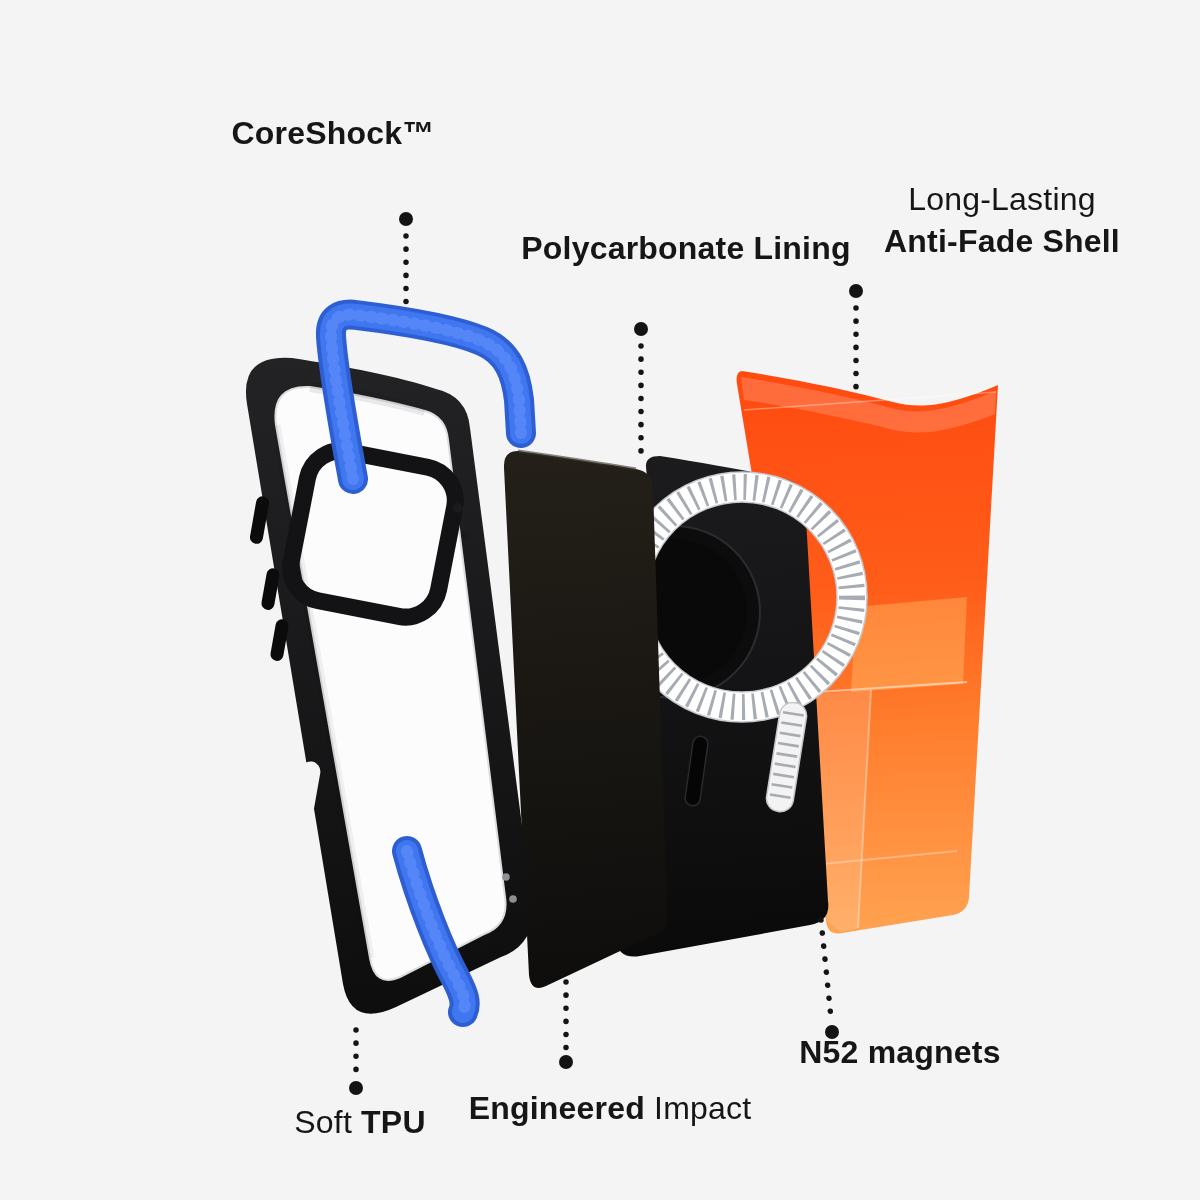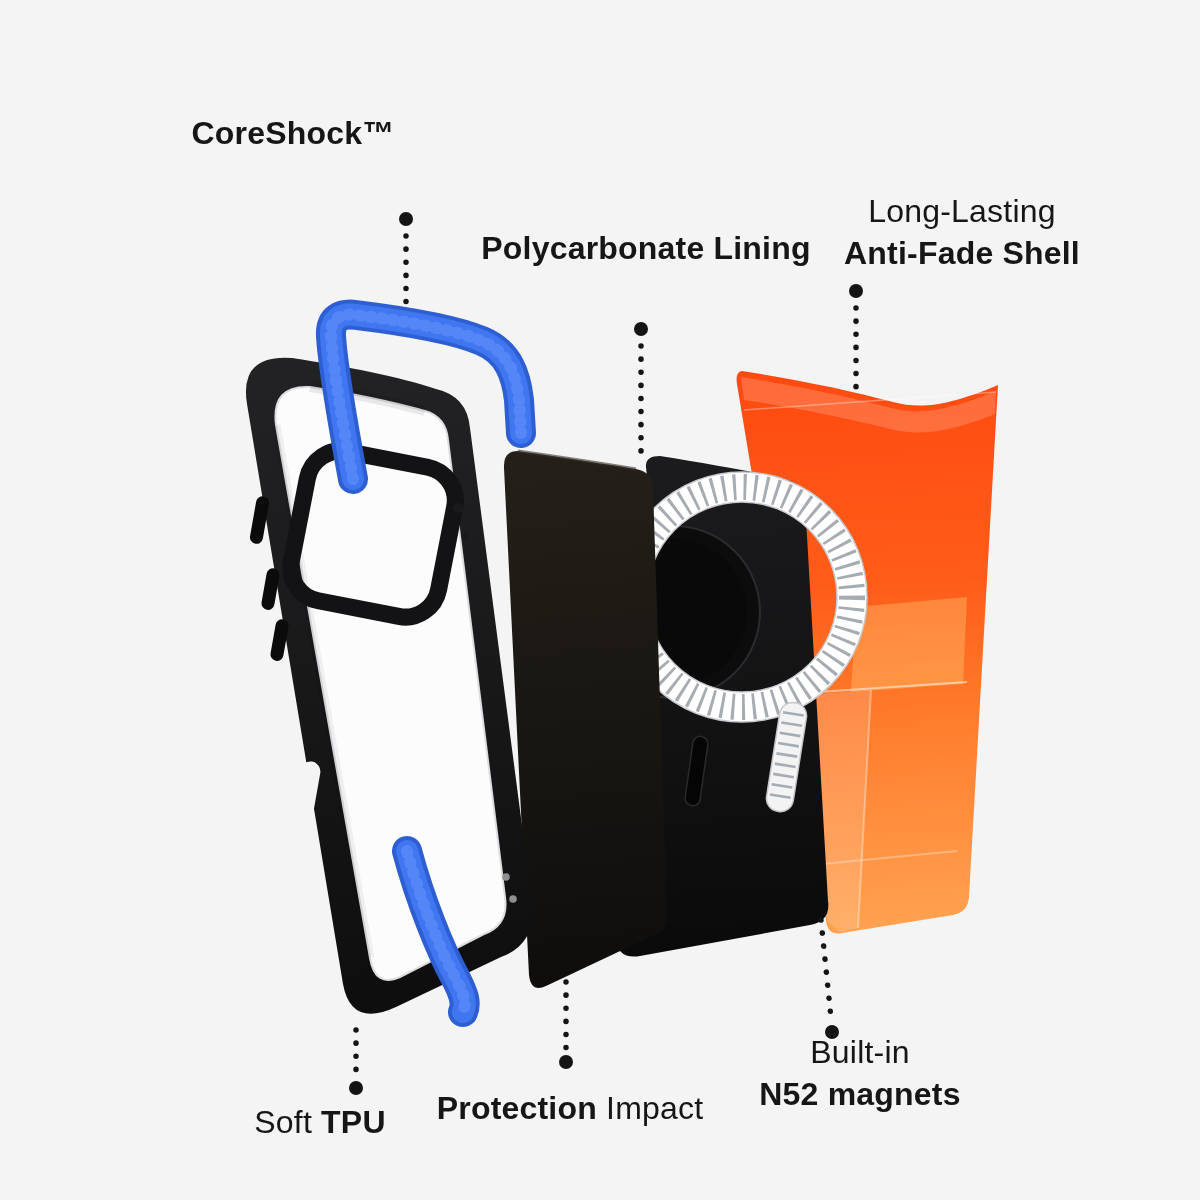--- a/index.html
+++ b/index.html
@@ -4,28 +4,28 @@
 <style>
   html,body{margin:0;padding:0;background:#ffffff;}
   .stage{
     position:relative;width:1200px;height:1200px;background:#f4f4f5;
     font-family:"Liberation Sans", sans-serif;overflow:hidden;
   }
   .stage svg{position:absolute;left:0;top:0;}
   .callout{
     position:absolute;transform:translateX(-50%);
     text-align:center;color:#161616;font-size:32px;line-height:1.32;
-    white-space:nowrap;letter-spacing:0.2px;
+    white-space:nowrap;letter-spacing:0.2px;margin-left:40px;
   }
   .callout .b{font-weight:700;}
   .callout .r{font-weight:400;}
   
   #co-coreshock{left:293px;top:112px;}
   #co-shell{left:646px;top:227px;}
-  #co-antifade{left:962px;top:190px;}
+  #co-antifade{left:962px;top:178px;}
   #co-tpu{left:320px;top:1101px;}
   #co-microfibre{left:570px;top:1087px;}
   #co-magnets{left:860px;top:1031px;}
 </style>
 </head>
 <body>
 
 <div class="stage">
 
   <svg width="1200" height="1200" viewBox="0 0 1200 1200">
@@ -137,21 +137,20 @@
   <div class="callout" id="co-antifade">
     <div class="r">Long-Lasting</div>
     <div class="b">Anti-Fade Shell</div>
   </div>
 
   <div class="callout" id="co-tpu">
     <div><span class="r">Soft</span> <span class="b">TPU</span></div>
   </div>
 
   <div class="callout" id="co-microfibre">
-    <div><span class="b">Protection</span> <span class="r">Impact</span></div>
+    <div><span class="b">Engineered</span> <span class="r">Impact</span></div>
   </div>
 
   <div class="callout" id="co-magnets">
-    <div class="r">Built-in</div>
     <div class="b">N52 magnets</div>
   </div>
 
 </div>
 
 </body></html>

